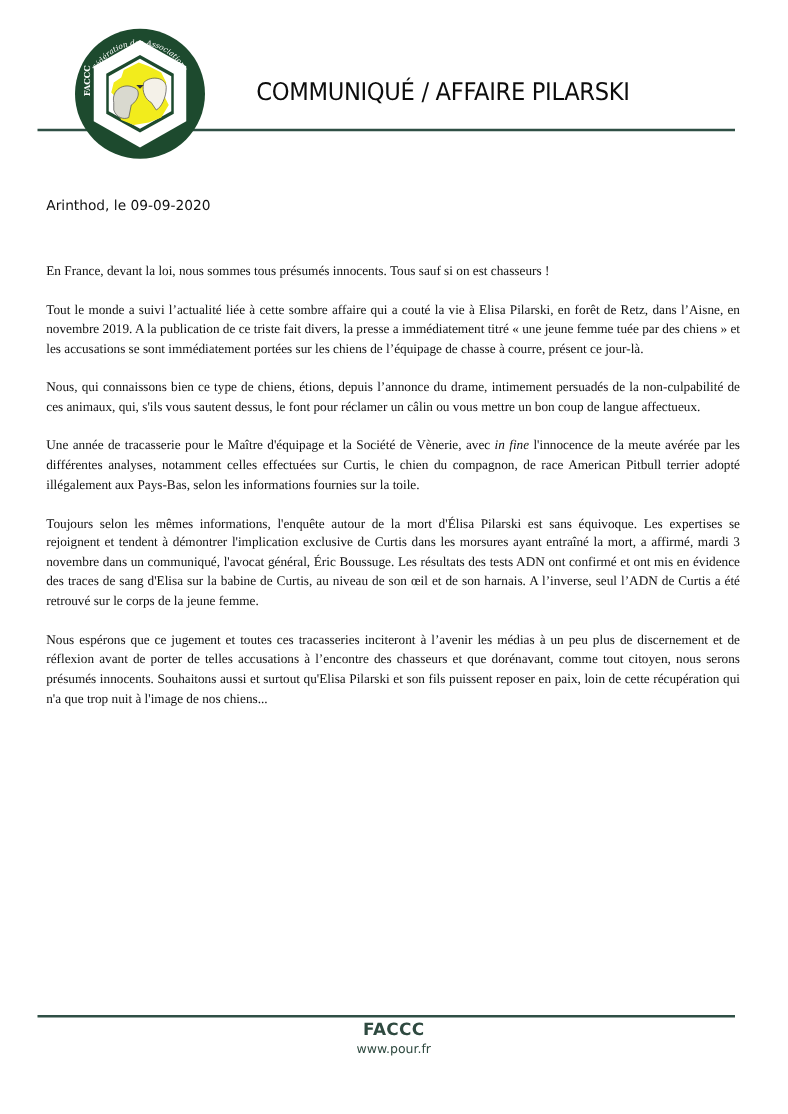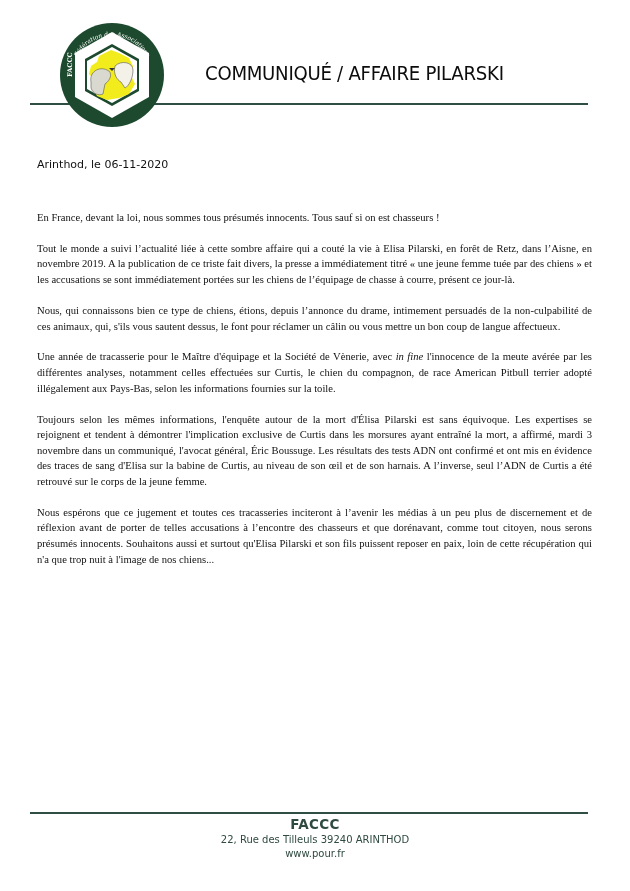--- a/index.html
+++ b/index.html
@@ -42,29 +42,28 @@
 
     <text font-size="6" fill="#ffffff" font-family="DejaVu Serif, serif" font-style="italic">
       <textPath href="#arcTop" startOffset="50%" text-anchor="middle">Fédération des Associations</textPath>
     </text>
     <text x="10" y="58" font-size="6.5" fill="#ffffff" font-family="DejaVu Serif, serif" font-weight="bold" transform="rotate(-90 10 55)">FACCC</text>
   </svg>
 </div>
 
 <div class="title">COMMUNIQUÉ / AFFAIRE PILARSKI</div>
 
-<div class="date">Arinthod, le 06-11-2020</div>
+<div class="date">Arinthod, le 09-09-2020</div>
 
 <div class="body">
   <p>En France, devant la loi, nous sommes tous présumés innocents. Tous sauf si on est chasseurs !</p>
   <p>Tout le monde a suivi l’actualité liée à cette sombre affaire qui a couté la vie à Elisa Pilarski, en forêt de Retz, dans l’Aisne, en novembre 2019. A la publication de ce triste fait divers, la presse a immédiatement titré « une jeune femme tuée par des chiens » et les accusations se sont immédiatement portées sur les chiens de l’équipage de chasse à courre, présent ce jour-là.</p>
   <p>Nous, qui connaissons bien ce type de chiens, étions, depuis l’annonce du drame, intimement persuadés de la non-culpabilité de ces animaux, qui, s'ils vous sautent dessus, le font pour réclamer un câlin ou vous mettre un bon coup de langue affectueux.</p>
   <p><span>Une année de tracasserie pour le Maître d'équipage et la Société de Vènerie, avec </span><em>in fine</em><span> l'innocence de la meute avérée par les différentes analyses, notamment celles effectuées sur Curtis, le chien du compagnon, de race American Pitbull terrier adopté illégalement aux Pays-Bas, selon les informations fournies sur la toile.</span></p>
   <p>Toujours selon les mêmes informations, l'enquête autour de la mort d'Élisa Pilarski est sans équivoque. Les expertises se rejoignent et tendent à démontrer l'implication exclusive de Curtis dans les morsures ayant entraîné la mort, a affirmé, mardi 3 novembre dans un communiqué, l'avocat général, Éric Boussuge. Les résultats des tests ADN ont confirmé et ont mis en évidence des traces de sang d'Elisa sur la babine de Curtis, au niveau de son œil et de son harnais. A l’inverse, seul l’ADN de Curtis a été retrouvé sur le corps de la jeune femme.</p>
   <p>Nous espérons que ce jugement et toutes ces tracasseries inciteront à l’avenir les médias à un peu plus de discernement et de réflexion avant de porter de telles accusations à l’encontre des chasseurs et que dorénavant, comme tout citoyen, nous serons présumés innocents. Souhaitons aussi et surtout qu'Elisa Pilarski et son fils puissent reposer en paix, loin de cette récupération qui n'a que trop nuit à l'image de nos chiens...</p>
 </div>
 
 <div class="rule bottom"></div>
 <div class="footer">
   <div class="org">FACCC</div>
-  <div class="line">22, Rue des Tilleuls 39240 ARINTHOD</div>
   <div class="line">www.pour.fr</div>
 </div>
 
 </body></html>

